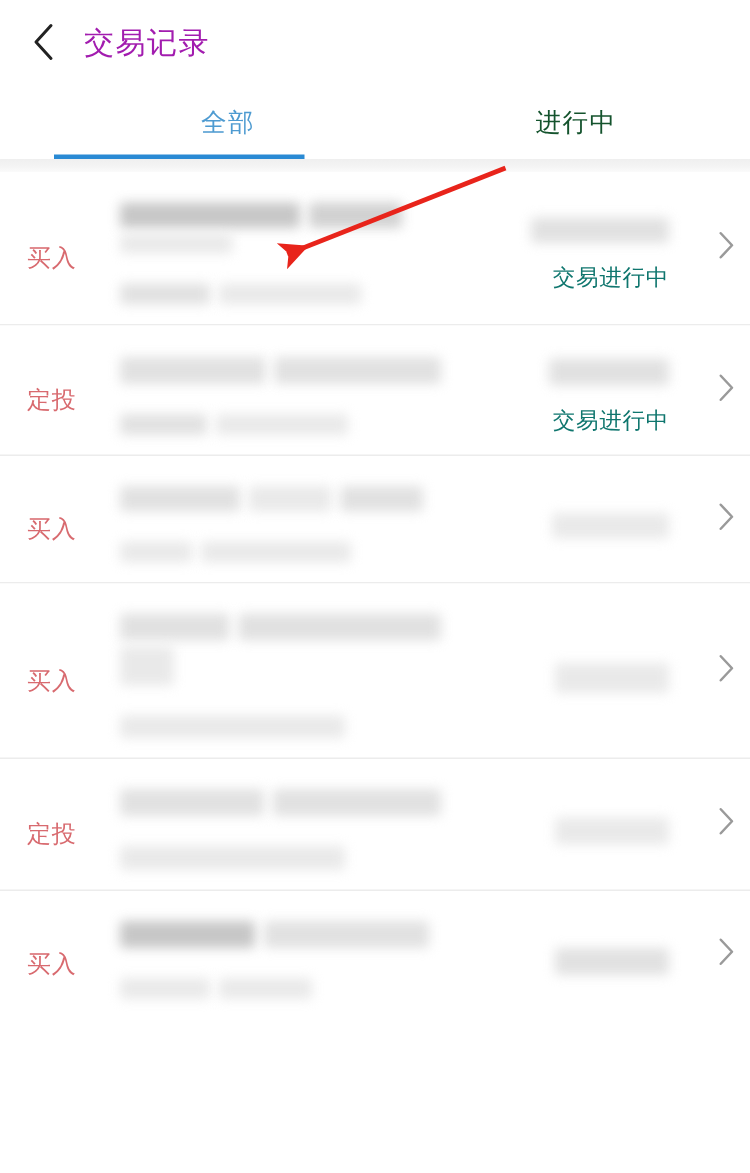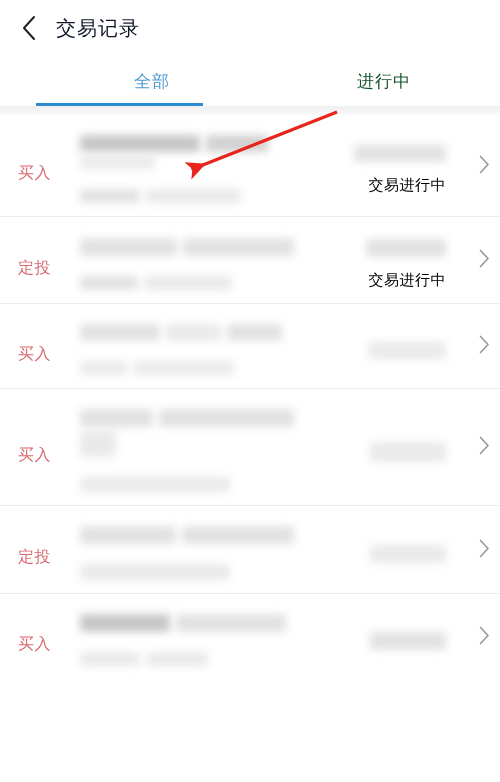--- a/index.html
+++ b/index.html
@@ -28,21 +28,21 @@
     width: 30px;
     height: 30px;
     display: flex;
     align-items: center;
     justify-content: center;
     cursor: pointer;
   }
   .back-btn svg { display: block; }
   .nav-title {
     font-size: 20px;
-    color: #0f172a;
+    color: #a21caf;
     margin-left: 12px;
     letter-spacing: 1px;
     font-weight: 400;
   }
 
   
   .tabbar {
     height: 50px;
     display: flex;
     background: #ffffff;
@@ -148,21 +148,21 @@
     opacity: 0.85;
   }
   .blur.light { background: #dcdcdc; }
   .blur.lighter { background: #e4e4e4; opacity: 0.8; }
   .blur.dark { background: #bdbdbd; }
 
   .bar-row { display: flex; gap: 6px; }
 
   .status {
     font-size: 15px;
-    color: #000000;
+    color: #0f766e;
     letter-spacing: 0.5px;
     margin-top: 14px;
     white-space: nowrap;
   }
 
   
   .annotation {
     position: absolute;
     left: 0;
     top: 0;

